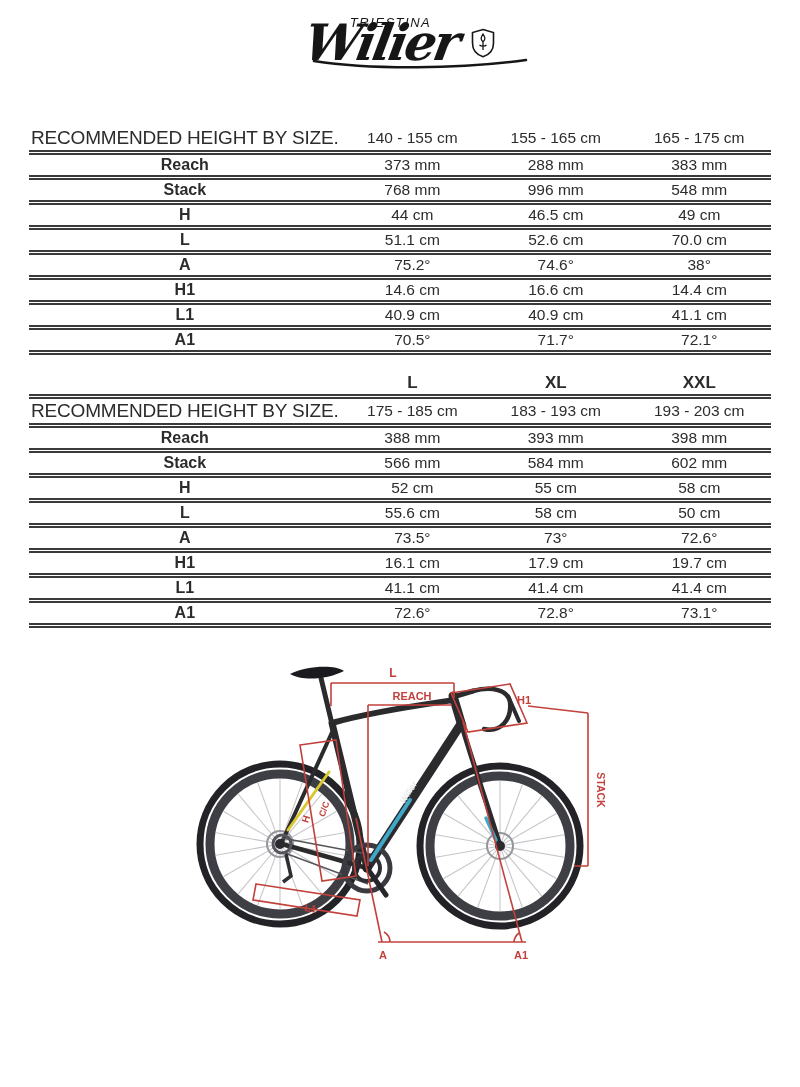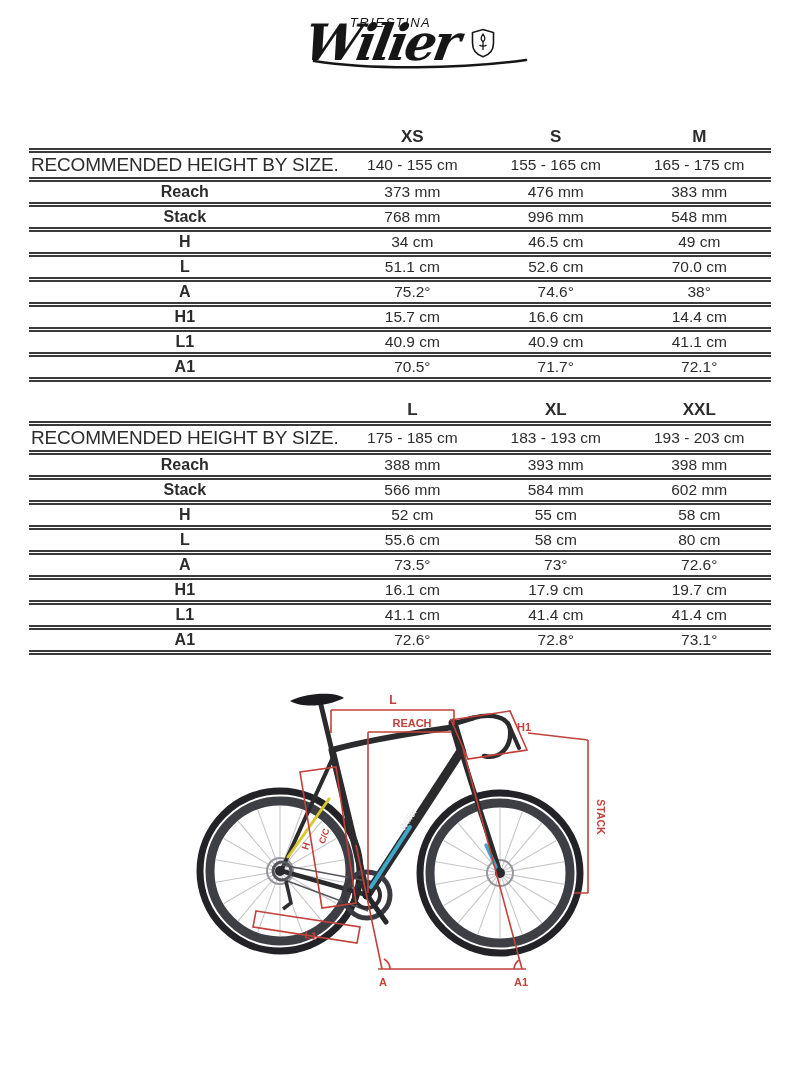--- a/index.html
+++ b/index.html
@@ -66,65 +66,59 @@
 
   <div class="table-block">
     <table class="geo-table">
       <colgroup>
           <col style="width:42%">
           <col style="width:19.33%">
           <col style="width:19.33%">
           <col style="width:19.34%">
         </colgroup>
       <tbody>
-        <tr class="size-row">
-          <td class="lbl"></td>
-          <td>XS</td>
-          <td>S</td>
-          <td>M</td>
-        </tr>
         <tr class="height-row">
           <td class="lbl">RECOMMENDED HEIGHT BY SIZE.</td>
           <td>140 - 155 cm</td>
           <td>155 - 165 cm</td>
           <td>165 - 175 cm</td>
         </tr>
         <tr class="data-row">
           <td class="lbl">Reach</td>
           <td>373 mm</td>
-          <td>476 mm</td>
+          <td>288 mm</td>
           <td>383 mm</td>
         </tr>
         <tr class="data-row">
           <td class="lbl">Stack</td>
           <td>768 mm</td>
           <td>996 mm</td>
           <td>548 mm</td>
         </tr>
         <tr class="data-row">
           <td class="lbl">H</td>
-          <td>34 cm</td>
+          <td>44 cm</td>
           <td>46.5 cm</td>
           <td>49 cm</td>
         </tr>
         <tr class="data-row">
           <td class="lbl">L</td>
           <td>51.1 cm</td>
           <td>52.6 cm</td>
           <td>70.0 cm</td>
         </tr>
         <tr class="data-row">
           <td class="lbl">A</td>
           <td>75.2°</td>
           <td>74.6°</td>
           <td>38°</td>
         </tr>
         <tr class="data-row">
           <td class="lbl">H1</td>
-          <td>15.7 cm</td>
+          <td>14.6 cm</td>
           <td>16.6 cm</td>
           <td>14.4 cm</td>
         </tr>
         <tr class="data-row">
           <td class="lbl">L1</td>
           <td>40.9 cm</td>
           <td>40.9 cm</td>
           <td>41.1 cm</td>
         </tr>
         <tr class="data-row">
@@ -173,21 +167,21 @@
         <tr class="data-row">
           <td class="lbl">H</td>
           <td>52 cm</td>
           <td>55 cm</td>
           <td>58 cm</td>
         </tr>
         <tr class="data-row">
           <td class="lbl">L</td>
           <td>55.6 cm</td>
           <td>58 cm</td>
-          <td>80 cm</td>
+          <td>50 cm</td>
         </tr>
         <tr class="data-row">
           <td class="lbl">A</td>
           <td>73.5°</td>
           <td>73°</td>
           <td>72.6°</td>
         </tr>
         <tr class="data-row">
           <td class="lbl">H1</td>
           <td>16.1 cm</td>

